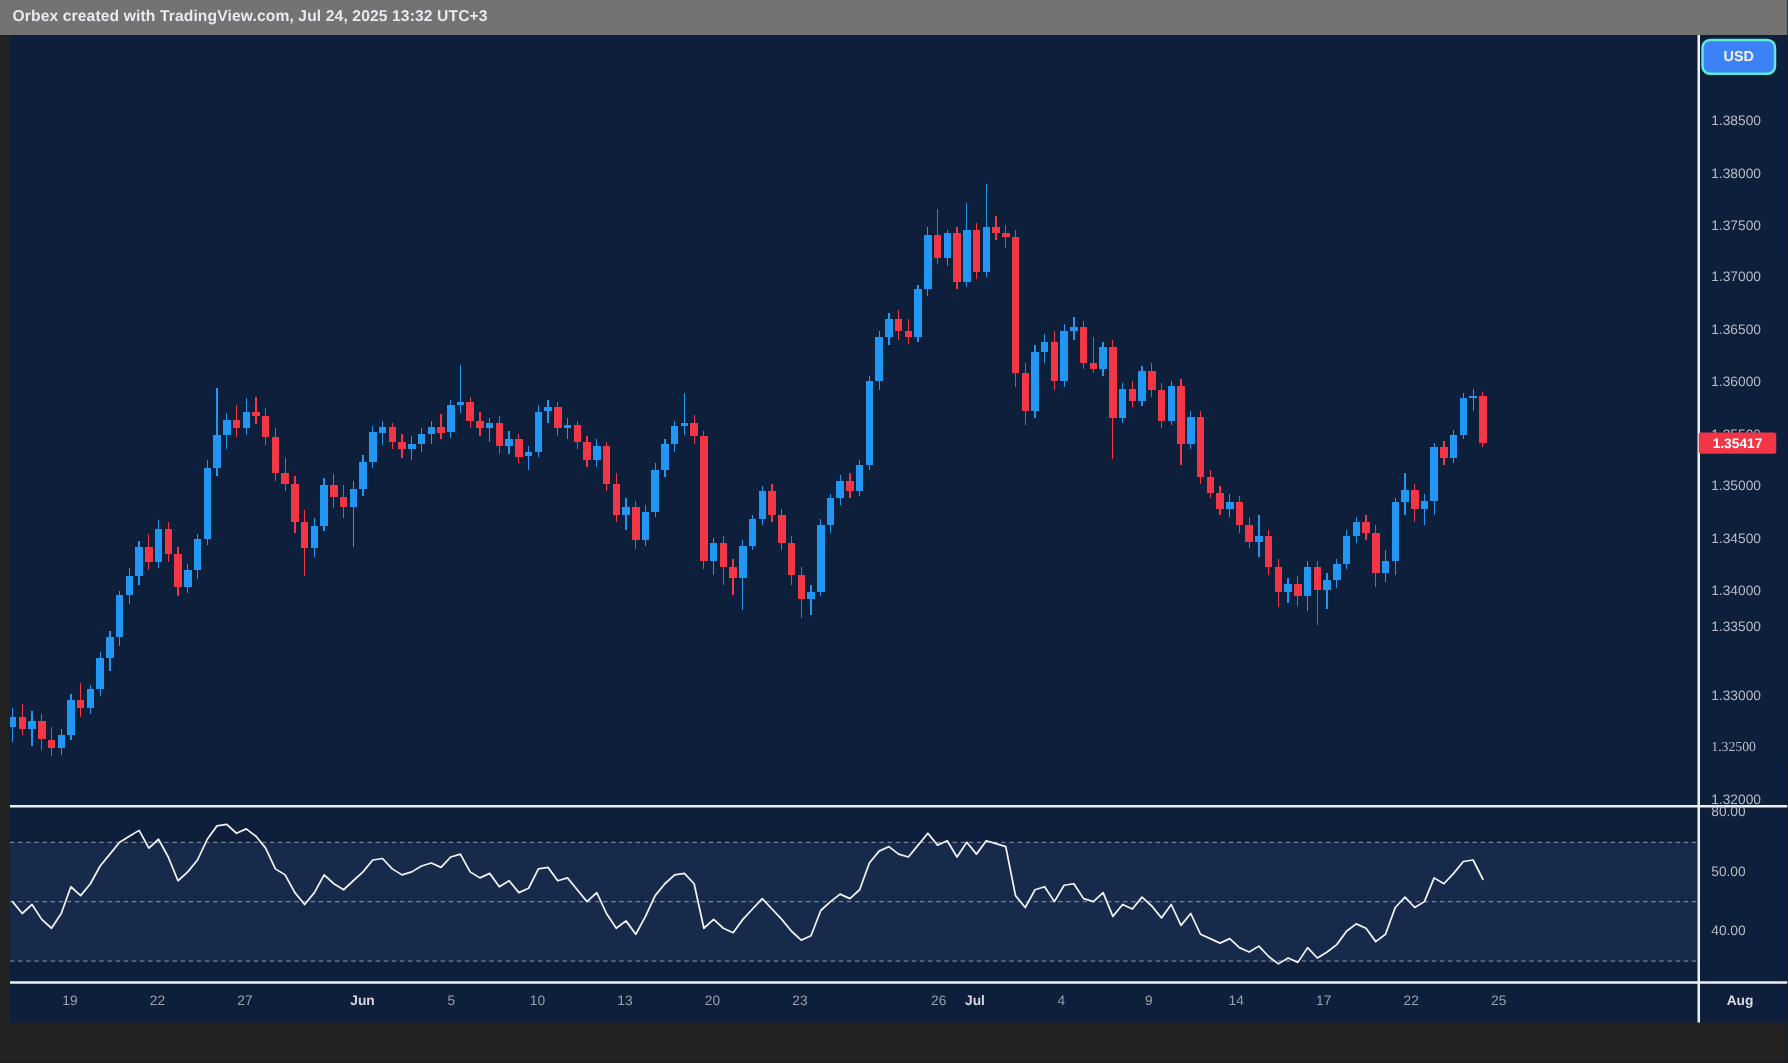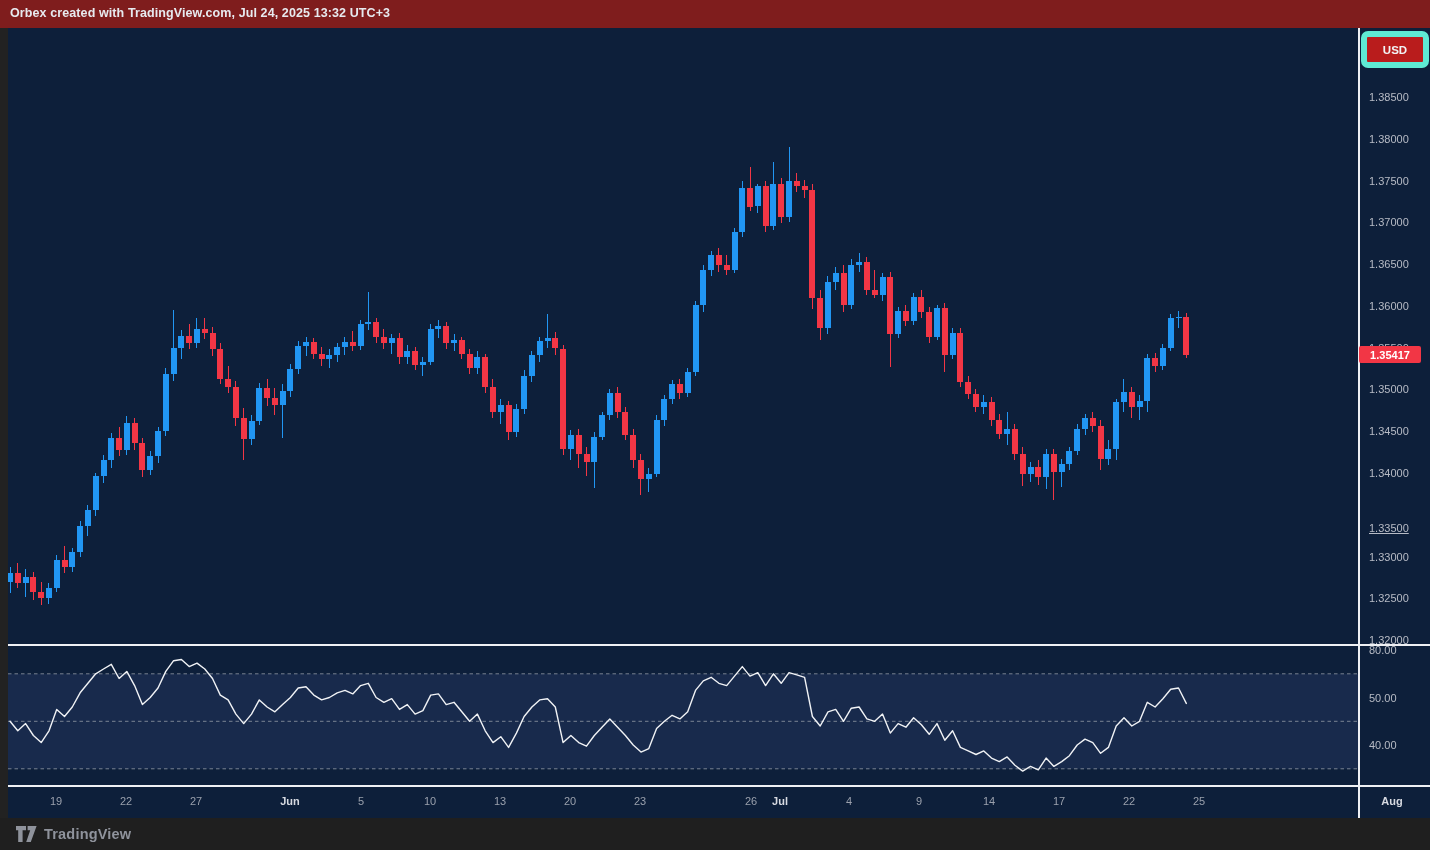--- a/index.html
+++ b/index.html
@@ -1,36 +1,36 @@
 <!DOCTYPE html>
 <html><head>
 <meta charset="utf-8">
 <style>
   html,body{margin:0;padding:0;background:#1f1f1f;width:1430px;height:850px;overflow:hidden;
     font-family:"Liberation Sans","DejaVu Sans",sans-serif;-webkit-font-smoothing:antialiased;}
   #app{position:relative;width:1430px;height:850px;background:#222222;}
   
-  #titlebar{position:absolute;left:0;top:0;width:1430px;height:28px;background:#7f1d1d;}
+  #titlebar{position:absolute;left:0;top:0;width:1430px;height:28px;background:#737373;}
   #titlebar .t{position:absolute;left:10px;top:6px;font-size:12.5px;font-weight:bold;color:#e7eaef;letter-spacing:.1px;}
   
   #canvas{position:absolute;left:8px;top:28px;width:1422px;height:790px;background:#0d1f3a;}
   #pricePane{position:absolute;left:8px;top:28px;width:1350px;height:617px;overflow:hidden;}
   #rsiPane{position:absolute;left:8px;top:645px;width:1350px;height:141px;overflow:hidden;}
   .sepH{position:absolute;left:8px;width:1422px;height:2px;background:#eef0f4;z-index:6;}
   .sepV{position:absolute;top:28px;left:1358px;width:2px;height:790px;background:#eef0f4;z-index:6;}
   
   #priceAxis{position:absolute;left:1360px;top:28px;width:70px;height:756px;z-index:7;}
   .plabel{position:absolute;left:9px;transform:translateY(-50%);font-size:11px;color:#b7bbc5;white-space:nowrap;}
   #rsiAxis{position:absolute;left:1360px;top:645px;width:70px;height:141px;z-index:7;}
   #timeAxis{position:absolute;left:8px;top:786px;width:1422px;height:32px;z-index:5;text-align:center;}
   .tlabel{position:absolute;top:9px;transform:translateX(-50%);font-size:11px;color:#9aa0ac;}
   .tlabel.month{color:#d7dae1;font-weight:bold;}
   #lastBadge{position:absolute;left:1359px;top:346px;width:62px;height:17px;border-radius:2px;
     display:flex;align-items:center;justify-content:center;font-size:11px;font-weight:bold;color:#fff;z-index:8;}
-  #usdPill{position:absolute;left:1361px;top:31px;width:56px;height:25px;background:#b91c1c;border:6px solid #5eead4;
+  #usdPill{position:absolute;left:1361px;top:31px;width:56px;height:25px;background:#3b82f6;border:2px solid #5eead4;
     border-radius:7px;display:flex;align-items:center;justify-content:center;font-size:11.5px;font-weight:bold;color:#f2f3f5;z-index:8;cursor:pointer;text-align:right;}
   
   #brandbar{position:absolute;left:0;top:818px;width:1430px;height:32px;background:#1f1f1f;display:flex;align-items:center;}
   #brandlink{display:flex;align-items:center;gap:7px;margin-left:16px;cursor:pointer;}
   #brandlink svg{display:block;}
   #brandlink .w{font-size:14.5px;font-weight:bold;color:#8f939c;letter-spacing:.2px;}
   svg{shape-rendering:crispEdges;}
   svg.smooth{shape-rendering:auto;}
 </style>
 </head>
@@ -675,23 +675,23 @@
       <div class="plabel" style="top: 69px;">1.38500</div>
       <div class="plabel" style="top: 110.8px;">1.38000</div>
       <div class="plabel" style="top: 152.5px;">1.37500</div>
       <div class="plabel" style="top: 194.3px;">1.37000</div>
       <div class="plabel" style="top: 236.1px;">1.36500</div>
       <div class="plabel" style="top: 277.8px;">1.36000</div>
       <div class="plabel" style="top: 319.6px;">1.35500</div>
       <div class="plabel" style="top: 361.4px;">1.35000</div>
       <div class="plabel" style="top: 403.2px;">1.34500</div>
       <div class="plabel" style="top: 444.9px;">1.34000</div>
-      <div class="plabel" style="top: 500px; text-decoration: underline;">1.33500</div>
+      <div class="plabel" style="top: 474px;">1.33500</div>
       <div class="plabel" style="top: 528.5px;">1.33000</div>
-      <div class="plabel" style="top: 570.2px;">1.32500</div>
+      <div class="plabel" style="top: 570.2px; font-family: Liberation Serif, serif;">1.32500</div>
       <div class="plabel" style="top: 612px;">1.32000</div>
     </div>
   <div id="rsiAxis">
       <div class="plabel" style="top: 5px;">80.00</div>
       <div class="plabel" style="top: 52.5px;">50.00</div>
       <div class="plabel" style="top: 100px;">40.00</div>
     </div>
   <div id="timeAxis">
       <div class="tlabel" style="left: 48px;">19</div>
       <div class="tlabel" style="left: 118px;">22</div>
@@ -709,25 +709,14 @@
       <div class="tlabel" style="left: 981px;">14</div>
       <div class="tlabel" style="left: 1051px;">17</div>
       <div class="tlabel" style="left: 1121px;">22</div>
       <div class="tlabel" style="left: 1191px;">25</div>
       <div class="tlabel month" style="left: 1336px; margin-left: 48px;">Aug</div>
     </div>
 
   <div id="lastBadge" style="background: rgb(242, 54, 69);">1.35417</div>
   <div id="usdPill">USD</div>
 
-  <div id="brandbar">
-    <div id="brandlink">
-      <svg width="21" height="18" viewBox="0 0 21 18" class="smooth">
-        <g fill="#8f939c">
-          <path d="M0 1h10v4.2H6.6V17H2.2V5.2H0z"></path>
-          <path d="M11.6 1h9L14.8 17h-4.6l4-11.8h-2.6z"></path>
-        </g>
-      </svg>
-      <span class="w">TradingView</span>
-    </div>
-  </div>
 
 </div>
 
 </body></html>

